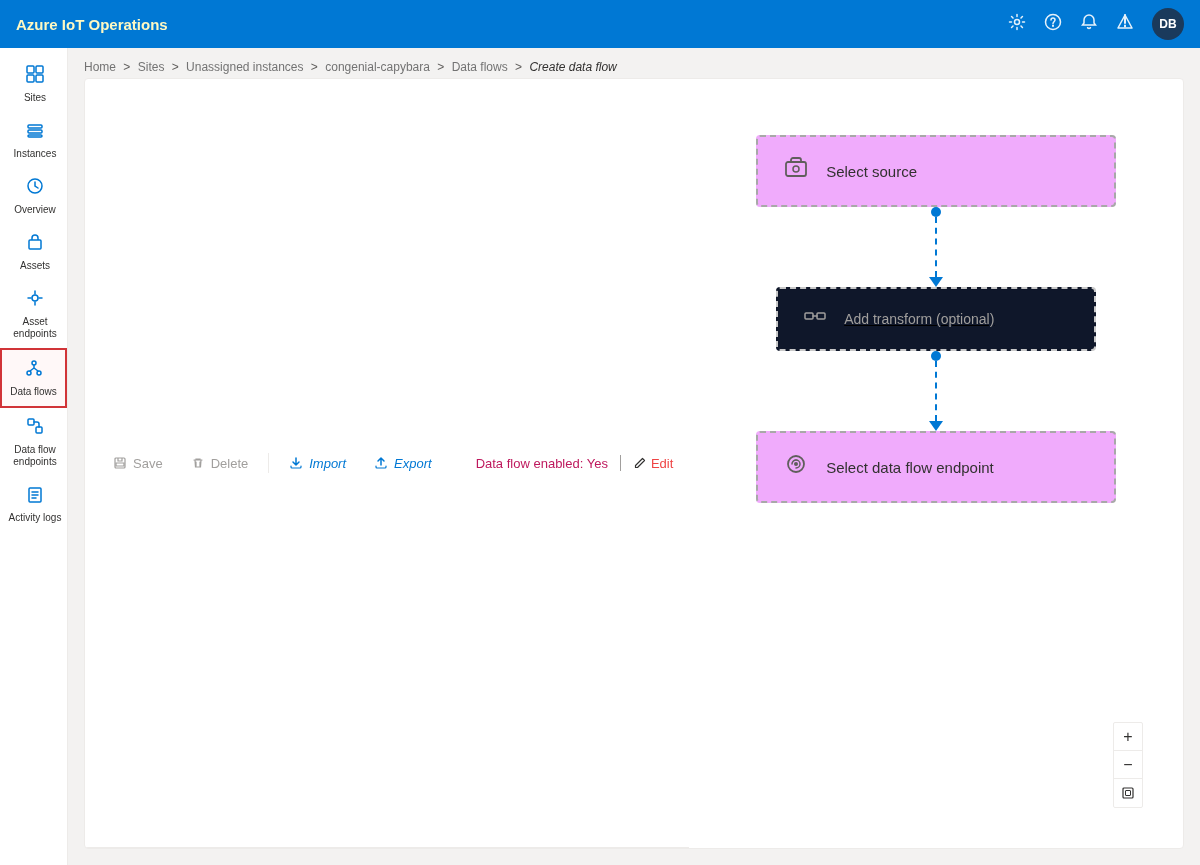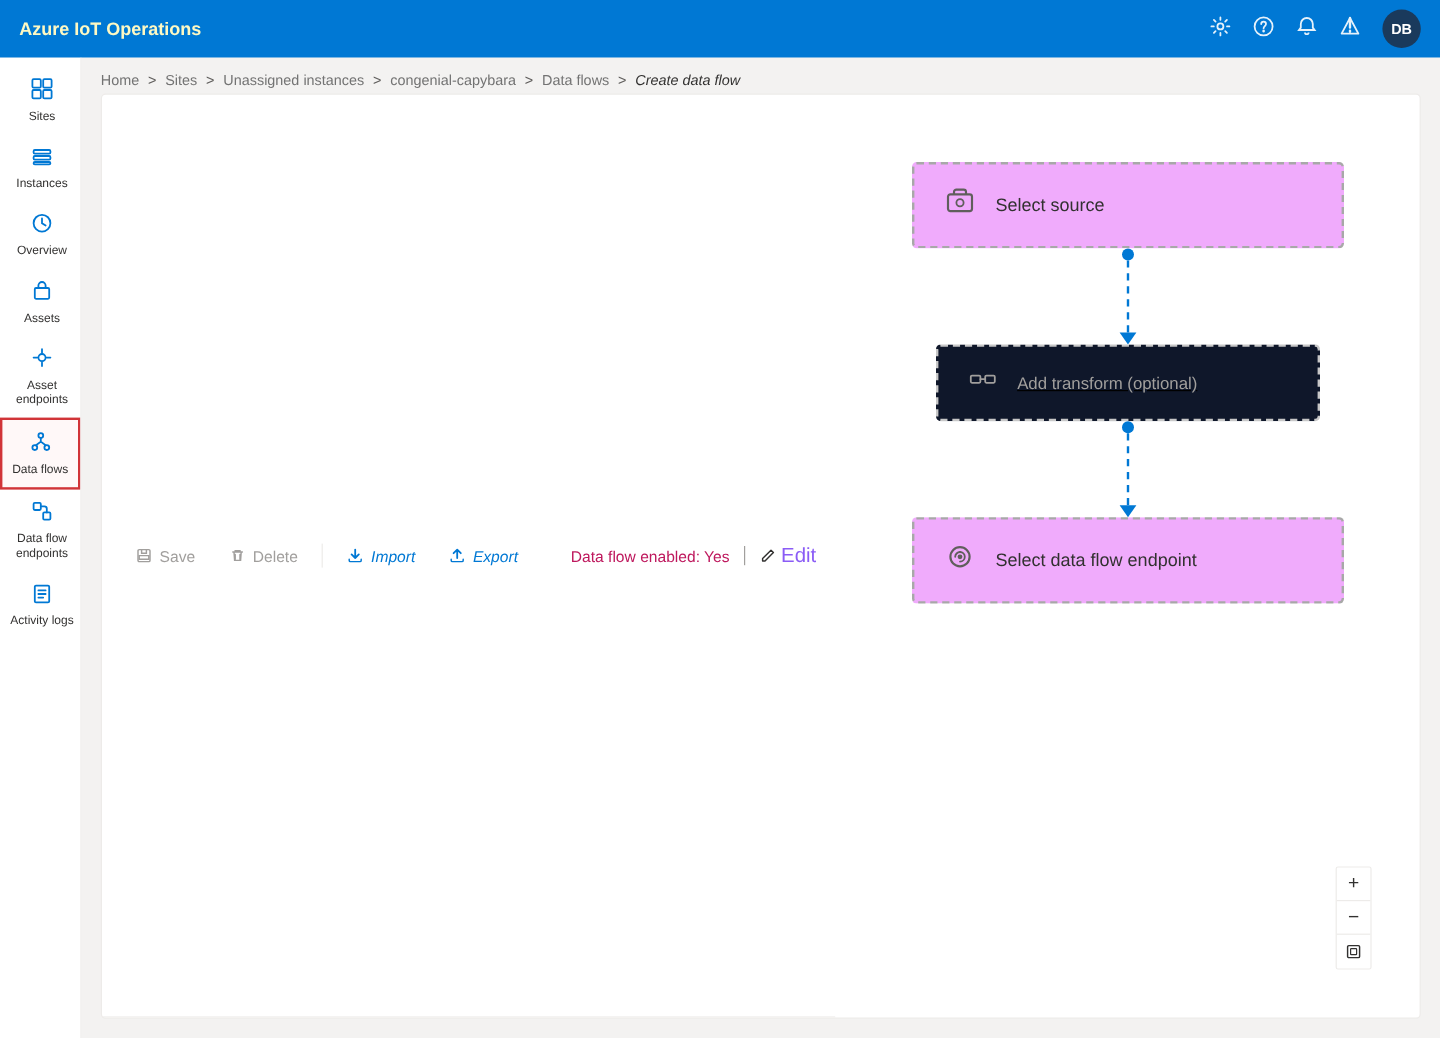--- a/index.html
+++ b/index.html
@@ -181,23 +181,23 @@
     }
     .status-text {
       font-size: 13px;
       color: #be185d;
     }
     .status-sep { width: 1px; height: 16px; background: #a19f9d; }
     .edit-link {
       display: flex;
       align-items: center;
       gap: 4px;
-      color: #8b5cf6;
-      cursor: pointer;
-      font-size: 17px;
+      color: #ef4444;
+      cursor: pointer;
+      font-size: 13px;
     }
 
     
     .flow-canvas {
       flex: 1;
       position: relative;
       display: flex;
       flex-direction: column;
       align-items: center;
       padding: 40px 20px;

